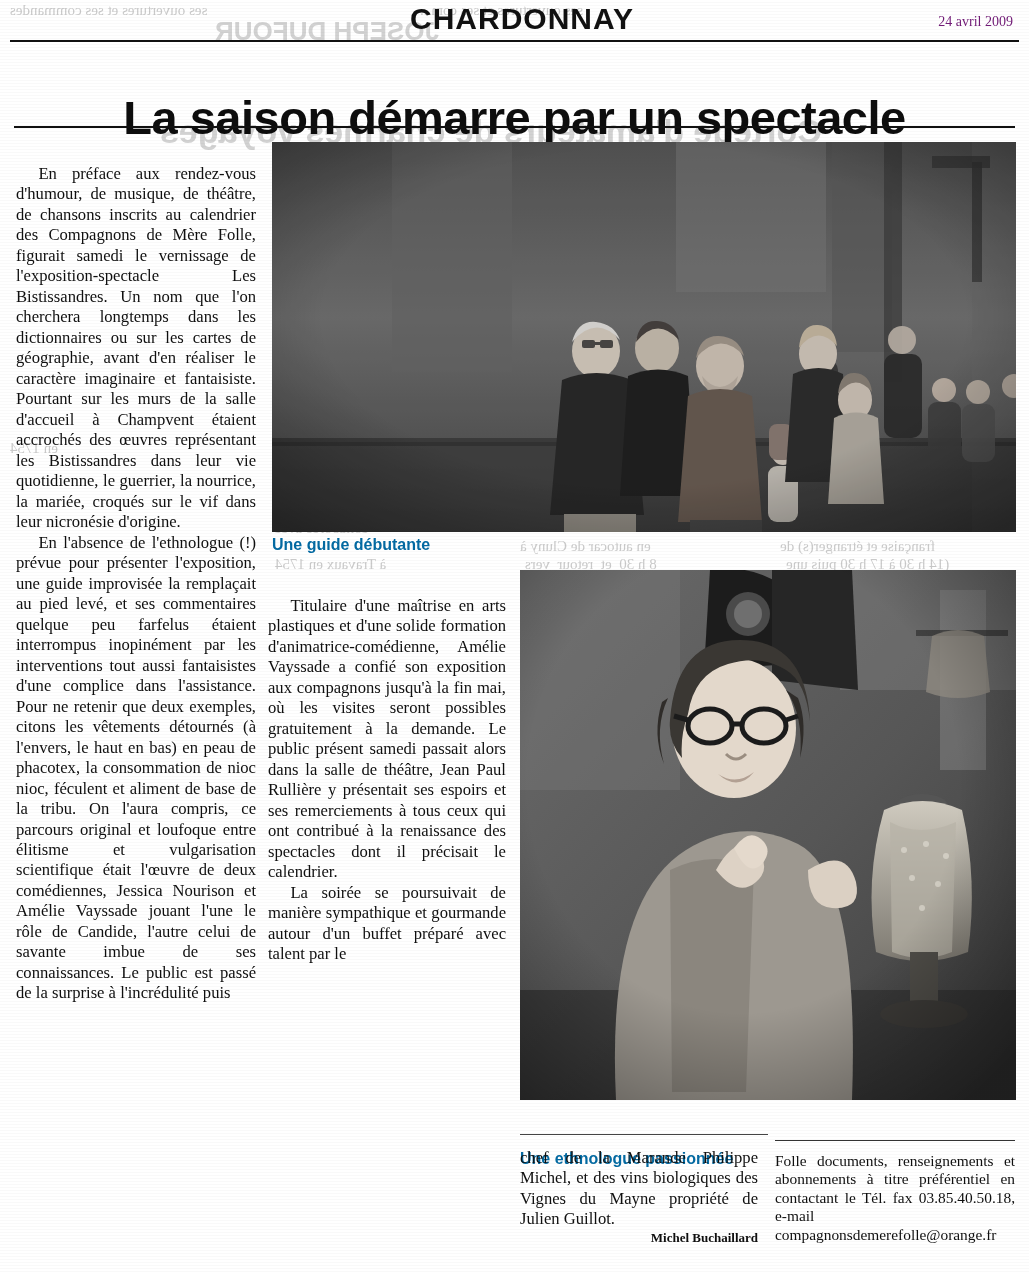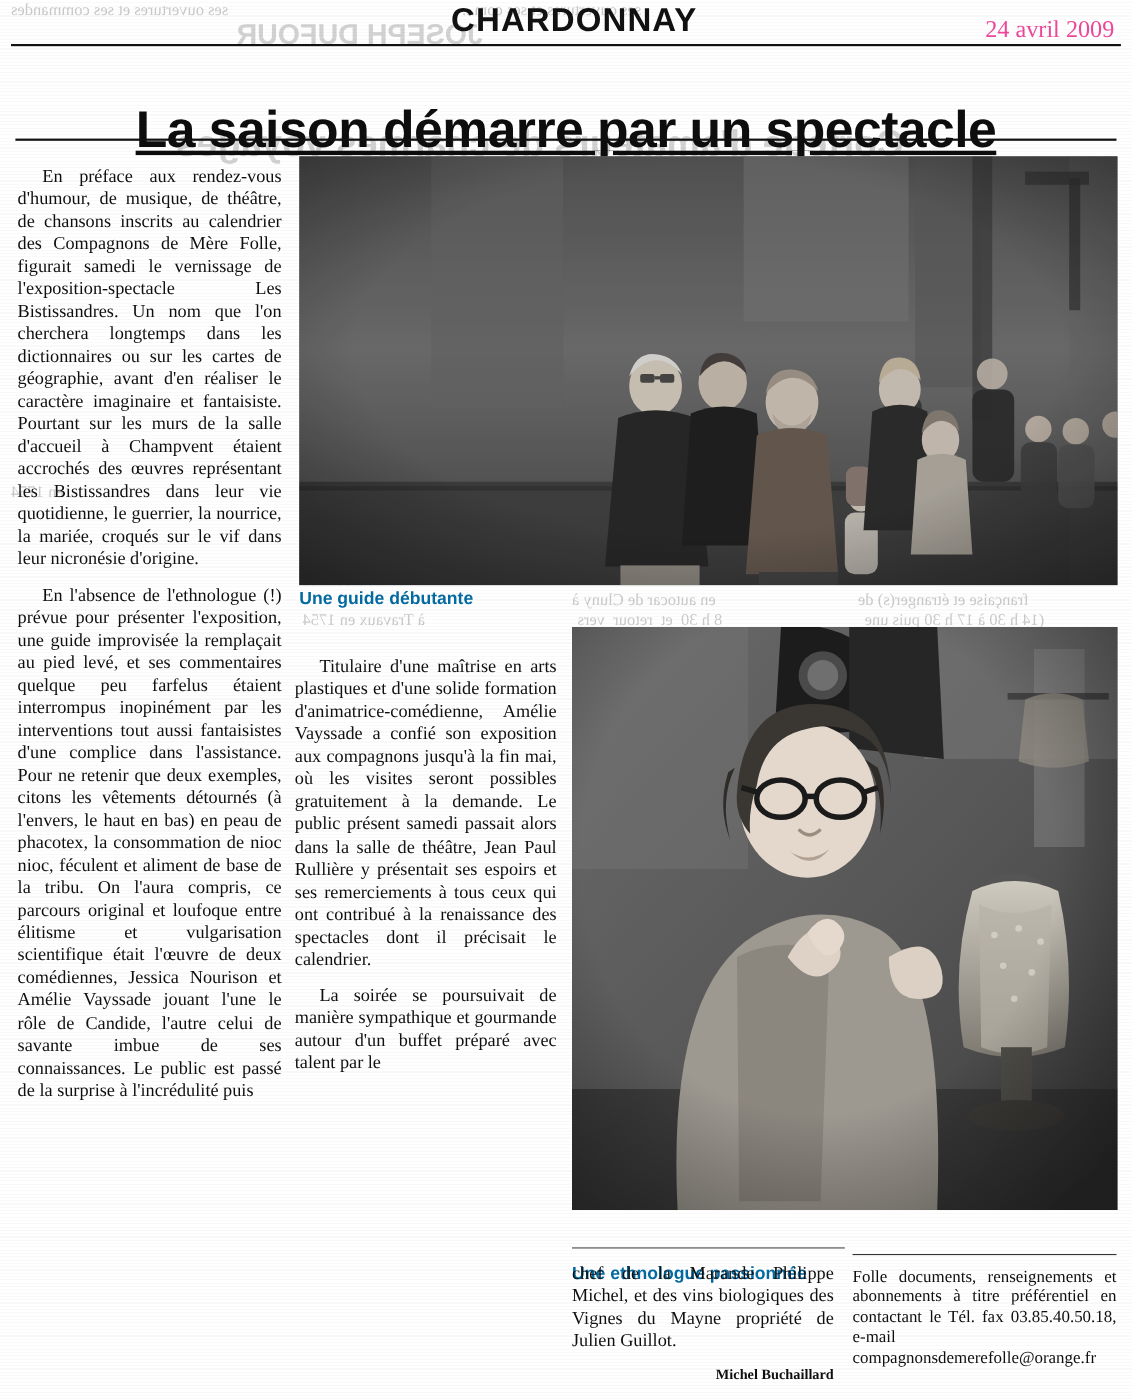--- a/index.html
+++ b/index.html
@@ -71,39 +71,38 @@
     font-weight: bold;
     font-size: 30px;
     letter-spacing: 1px;
     color: #111;
   }
   .issue-date {
     position: absolute;
     right: 16px;
     top: 14px;
     font-family: "Liberation Serif", serif;
-    font-size: 22px;
-    color: #ec4899;
+    font-size: 14px;
+    color: #701a75;
   }
 
   
   .headline {
     position: absolute;
     top: 62px;
     left: 14px;
     right: 14px;
     font-family: "Liberation Sans", sans-serif;
     font-weight: bold;
     font-size: 47px;
     line-height: 1.05;
     letter-spacing: -0.5px;
     color: #0d0d0d;
     text-align: center;
     white-space: nowrap;
-    text-decoration: underline;
   }
   .headline-rule {
     position: absolute;
     left: 14px; right: 14px;
     top: 126px;
     height: 2px;
     background: #111;
   }
 
   
@@ -112,23 +111,23 @@
     text-align: justify;
     font-size: 16.6px;
     line-height: 1.235;
     color: #0f0f0f;
     hyphens: auto;
   }
   .col p {
     margin: 0;
     text-indent: 1.35em;
   }
-  .col p + p { margin-top: 12px; font-family: Liberation Serif, serif; }
-
-  #col1 { left: 16px;  top: 150px; width: 240px; }
+  .col p + p { margin-top: 0; font-family: Liberation Serif, serif; }
+
+  #col1 { left: 16px;  top: 164px; width: 240px; }
   #col2 { left: 268px; top: 596px; width: 238px; }
   #col3 { left: 520px; top: 1148px; width: 238px; }
   #col4 { left: 775px; top: 1152px; width: 240px; font-size: 15.4px; line-height: 1.2; }
 
   .byline {
     margin-top: 4px;
     text-align: right;
     font-family: "Liberation Sans", sans-serif;
     font-weight: bold;
     font-size: 13px;

